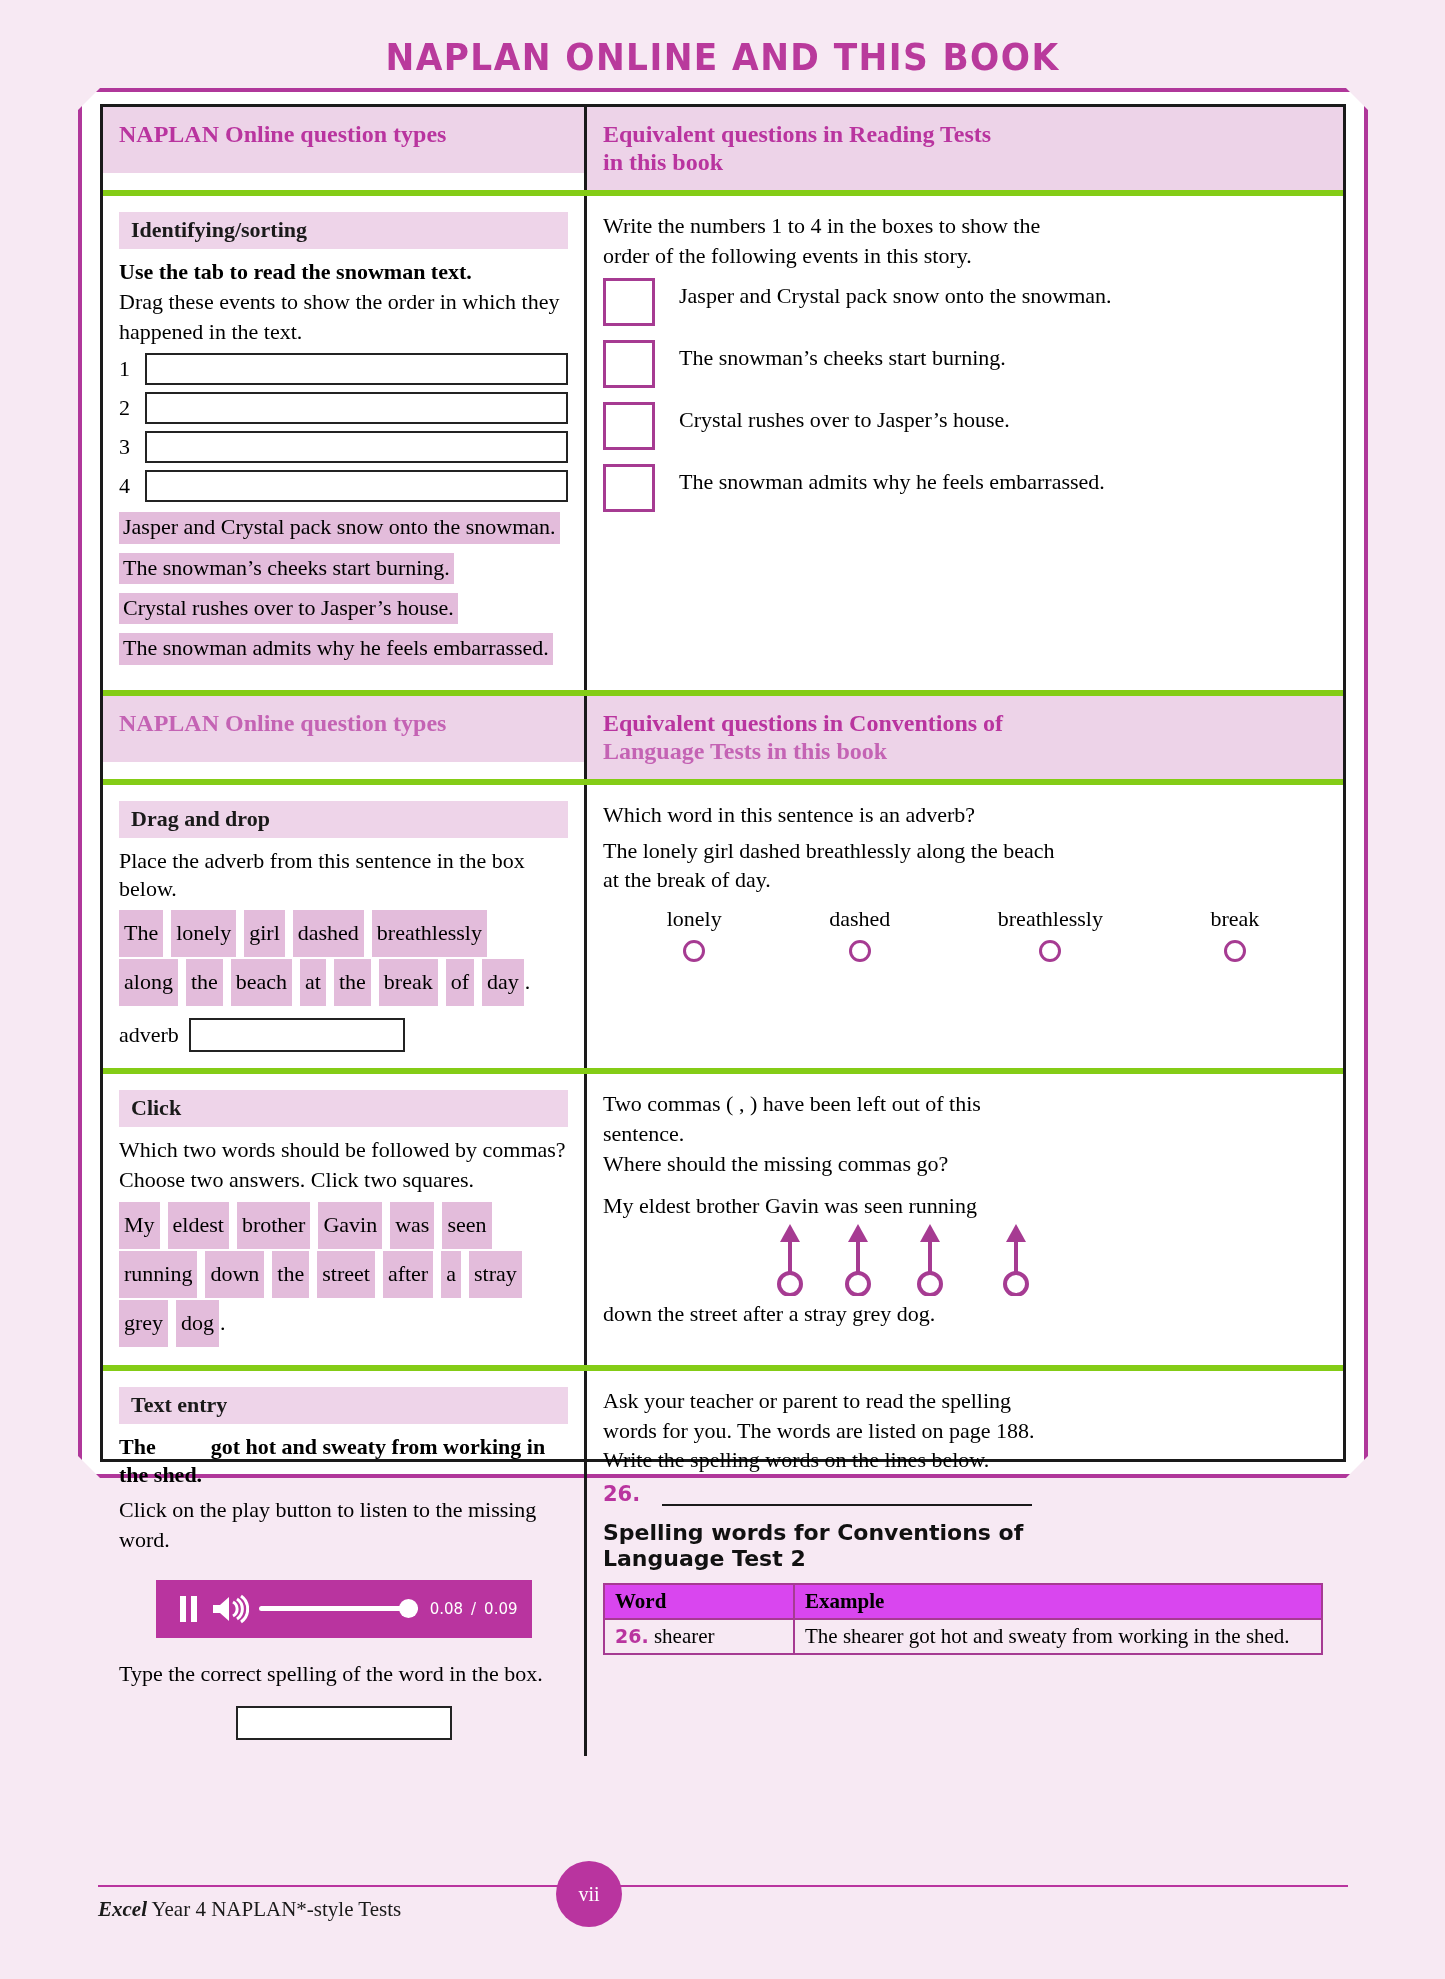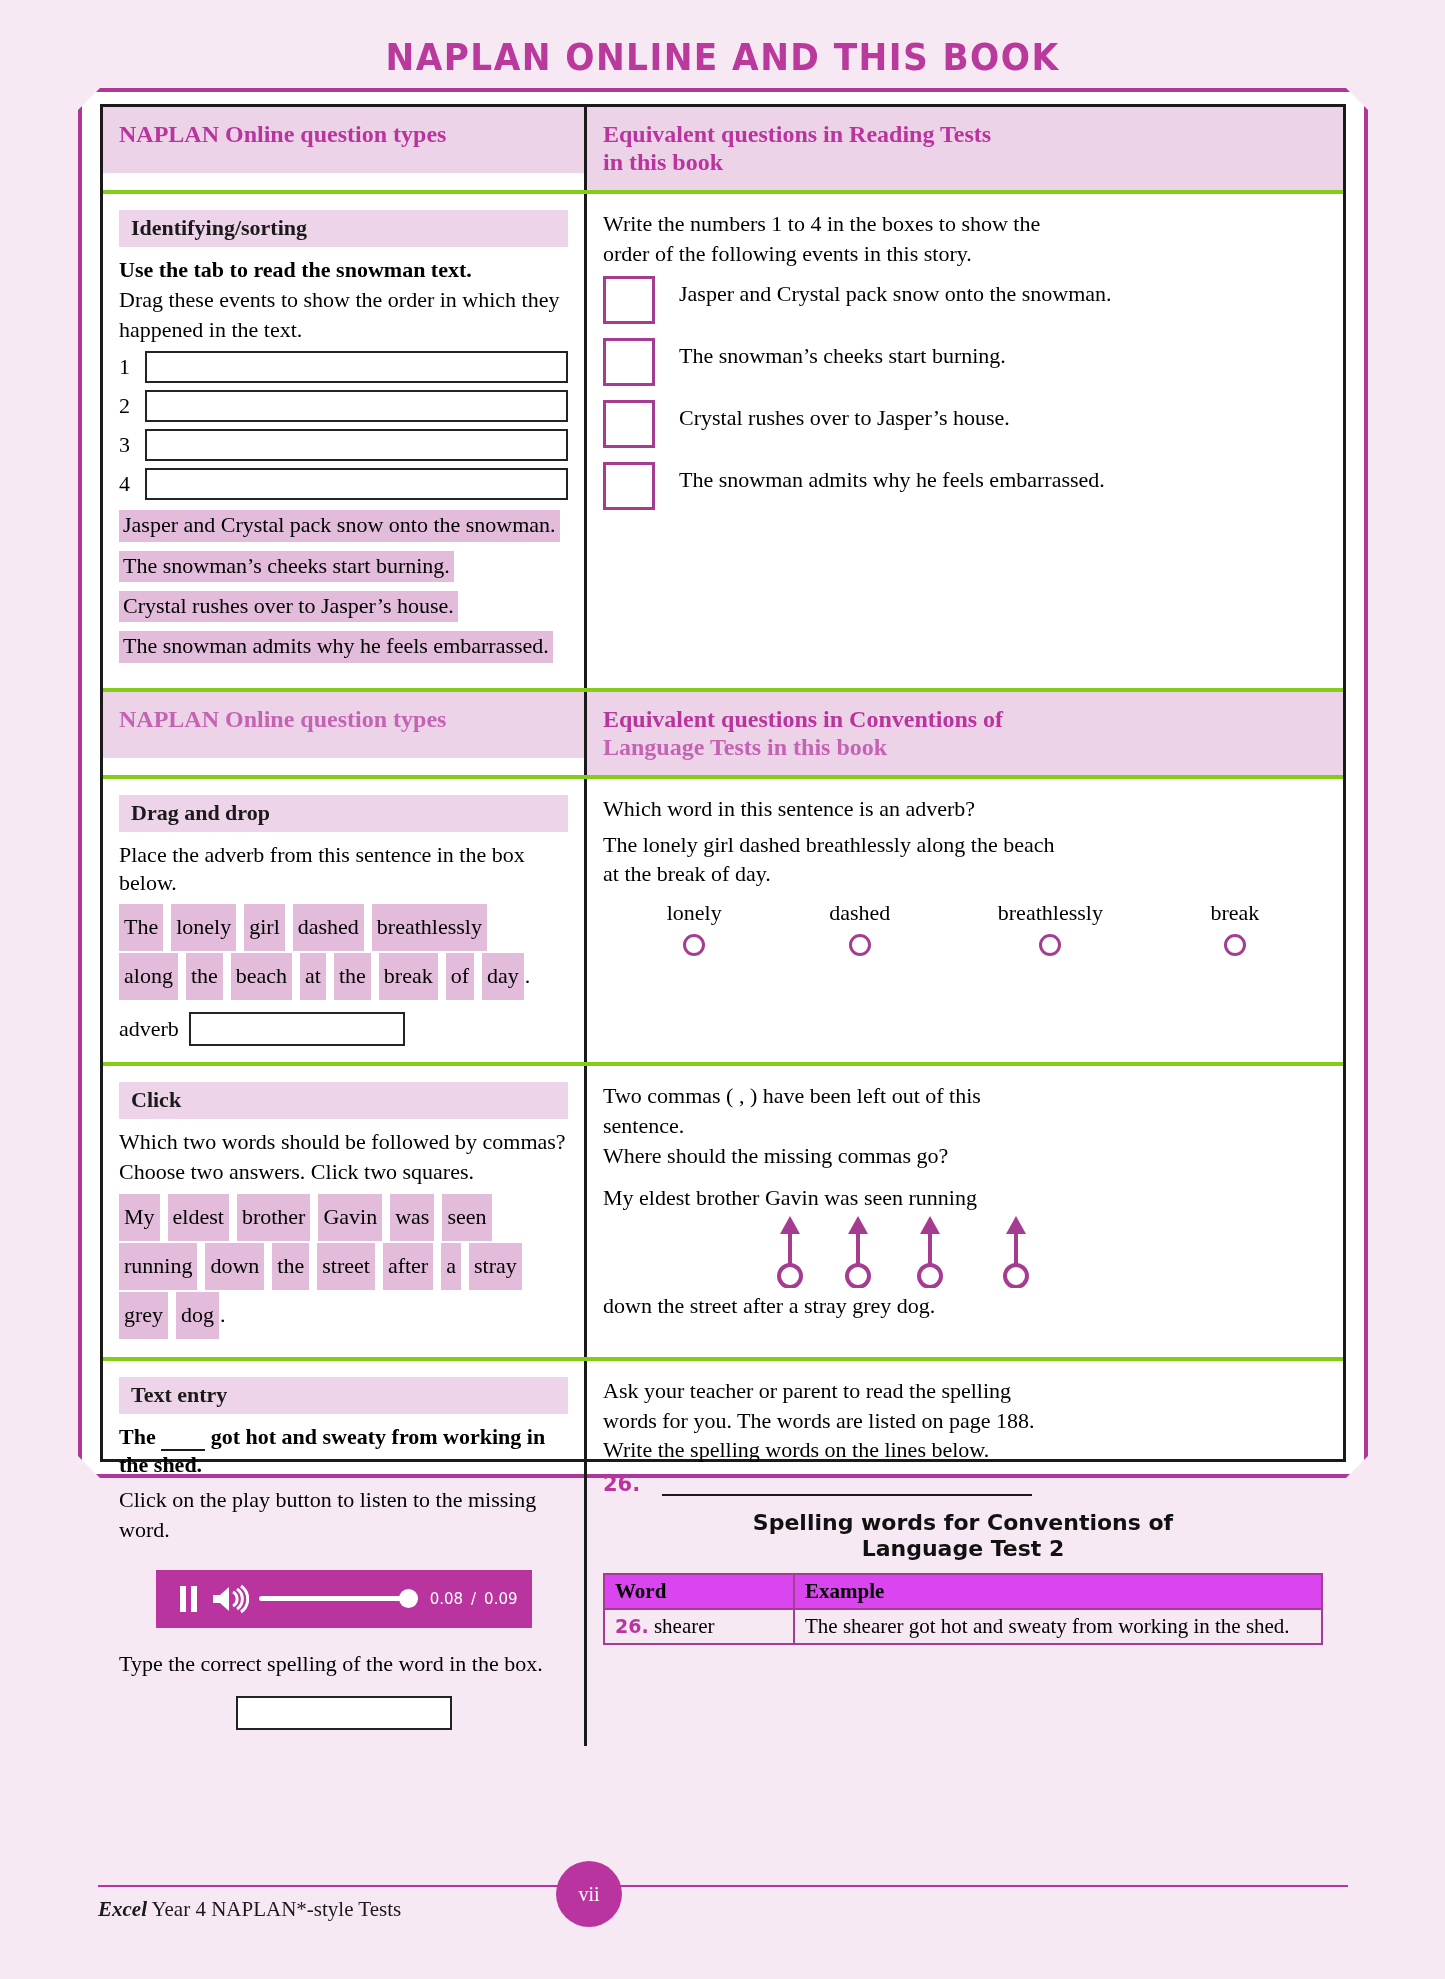--- a/index.html
+++ b/index.html
@@ -50,21 +50,21 @@
     width: 1246px;
     height: 1358px;
     border: 3px solid #1a1a1a;
     background: #ffffff;
     display: flex;
     flex-direction: column;
   }
 
   
   .trow { display: flex; width: 100%; }
-  .trow + .trow { border-top: 4px solid #84cc16; }
+  .trow + .trow { border-top: 6px solid #84cc16; }
   .tcol-left  { width: 484px; border-right: 3px solid #1a1a1a; }
   .tcol-right { flex: 1; }
 
   
   .hdr-band {
     background: #edd3e8;
     padding: 13px 16px 14px 16px;
     color: #b9349f;
     font-weight: bold;
     font-size: 24px;
@@ -190,21 +190,21 @@
   }
   .numline-row { display: flex; align-items: flex-end; margin: 8px 0 14px 0; }
   .numline-num {
     font-family: "DejaVu Sans", sans-serif; font-weight: bold;
     font-size: 21px; color: #b9349f; margin-right: 22px;
   }
   .numline { flex: 1; border-bottom: 2px solid #1a1a1a; height: 22px; max-width: 370px; }
 
   .sw-title {
     font-family: "DejaVu Sans", sans-serif; font-weight: bold;
-    font-size: 22px; line-height: 1.2; margin-bottom: 10px; color: #111; text-align: center;
+    font-size: 22px; line-height: 1.2; margin-bottom: 10px; color: #111;
   }
   table.sw { border-collapse: collapse; width: 100%; }
   table.sw th, table.sw td {
     border: 2px solid #a63b92; font-size: 21px;
     padding: 4px 10px; text-align: left; vertical-align: top;
   }
   table.sw th { background: #d946ef; font-weight: bold; font-family: "Liberation Serif", serif; }
   table.sw td.wordcell { width: 190px; }
   .sw-num { color: #b9349f; font-family: "DejaVu Sans", sans-serif; font-weight: bold; font-size: 19px; }
 

